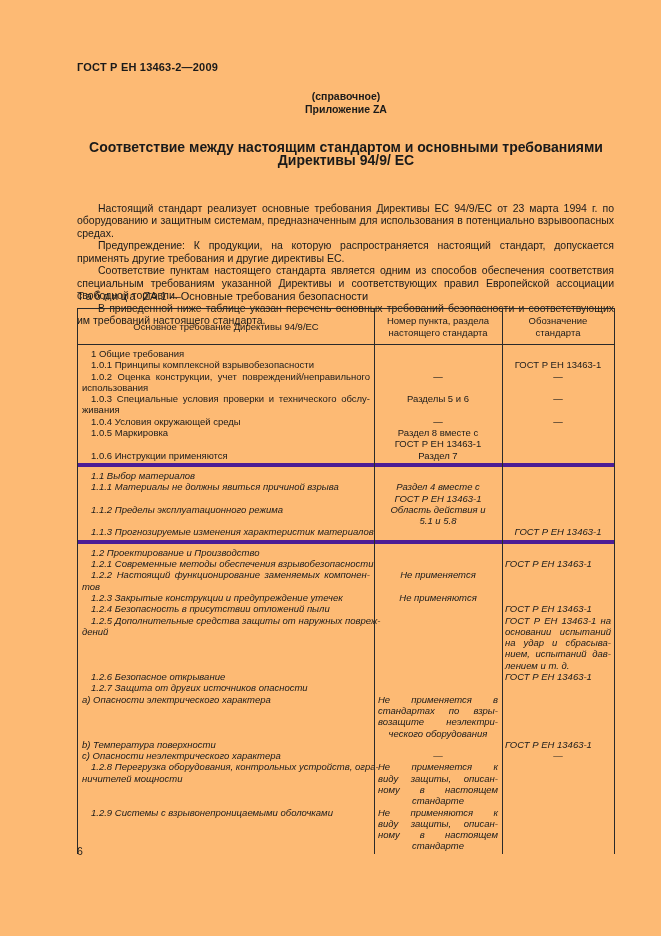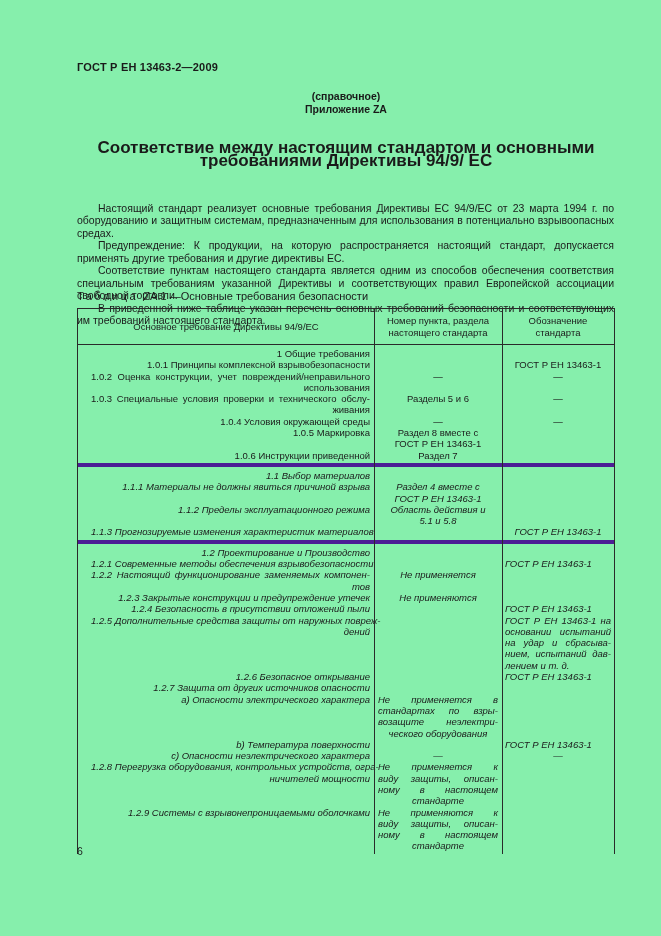--- a/index.html
+++ b/index.html
@@ -1,45 +1,45 @@
 <!DOCTYPE html>
 <html><head>
 <meta charset="utf-8">
 <style>
   html,body { margin:0; padding:0; background:#e8e8e8; }
   .page {
     position:relative; width:661px; height:936px; margin:0 auto;
-    background:#86efac; color:#1a1a1a;
+    background:#fdba74; color:#1a1a1a;
     font-family:"Liberation Sans","DejaVu Sans",sans-serif;
     overflow:hidden;
   }
   .doc-code { position:absolute; left:77px; top:61px; font-size:11px; font-weight:700; letter-spacing:.2px; }
   .annex { position:absolute; left:77px; top:90px; width:538px; text-align:center; font-weight:700; font-size:10.5px; line-height:13px; }
-  .doc-title { position:absolute; left:62px; top:141px; width:568px; text-align:center; font-weight:700; font-size:17px; line-height:13px; }
+  .doc-title { position:absolute; left:62px; top:141px; width:568px; text-align:center; font-weight:700; font-size:14px; line-height:13px; }
   .intro { position:absolute; left:77px; top:170px; width:537px; font-size:10.5px; line-height:12.45px; text-align:justify;margin-top:32px; }
   .intro p { margin:0; text-indent:21px; }
   .caption { position:absolute; left:77px; top:290px; font-size:11px; }
   .caption .spaced { letter-spacing:2.6px; margin-right:5px; }
 
   .ztable {
     position:absolute; left:77px; top:308px; width:538px;
     border:1px solid #2a2a2a; border-bottom:none;
     font-size:9.5px; box-sizing:border-box;
   }
   .vline { position:absolute; top:0; bottom:0; width:1px; background:#2a2a2a; }
   .vline.v1 { left:296px; }
   .vline.v2 { left:424px; }
 
   .thead { display:grid; grid-template-columns:296px 128px 1fr; border-bottom:1px solid #2a2a2a; min-height:35px; }
   .th { display:flex; align-items:center; justify-content:center; text-align:center; padding:3px 7px; line-height:11.5px; box-sizing:border-box; }
 
   .sec { display:grid; grid-template-columns:296px 128px 1fr; padding-top:3px; padding-bottom:2px; }
   .sec.sep { border-top:4px solid #4c1d95;font-style:italic; }
   .cell { line-height:11.3px; min-height:11.3px; box-sizing:border-box; }
-  .c1 { padding:0 4px; text-align:right; white-space:nowrap; }
+  .c1 { padding:0 4px; text-align:left; white-space:nowrap; }
   .c1.ind { padding-left:13px; }
   .c1.jst { text-align:justify; text-align-last:justify; }
   .c2 { padding:0 4px; text-align:center; }
   .c2.jst { text-align:justify; text-align-last:justify; }
   .c2.lft { text-align:center; }
   .c3 { padding:0 3px; text-align:center; }
   .c3.jst { text-align:justify; text-align-last:justify; }
   .c3.lft { text-align:left; }
 
   .pagenum { position:absolute; left:77px; top:845px; font-size:10.5px; }
@@ -94,21 +94,21 @@
           <div class="cell c3">&nbsp;</div>
           <div class="cell c1 ind">1.0.4 Условия окружающей среды</div>
           <div class="cell c2">—</div>
           <div class="cell c3">—</div>
           <div class="cell c1 ind">1.0.5 Маркировка</div>
           <div class="cell c2">Раздел 8 вместе с</div>
           <div class="cell c3">&nbsp;</div>
           <div class="cell c1">&nbsp;</div>
           <div class="cell c2">ГОСТ Р ЕН 13463-1</div>
           <div class="cell c3">&nbsp;</div>
-          <div class="cell c1 ind">1.0.6 Инструкции приведенной</div>
+          <div class="cell c1 ind">1.0.6 Инструкции применяются</div>
           <div class="cell c2">Раздел 7</div>
           <div class="cell c3">&nbsp;</div>
         </div>
         <div class="sec sep">
           <div class="cell c1 ind">1.1 Выбор материалов</div>
           <div class="cell c2">&nbsp;</div>
           <div class="cell c3">&nbsp;</div>
           <div class="cell c1 ind">1.1.1 Материалы не должны явиться причиной взрыва</div>
           <div class="cell c2">Раздел 4 вместе с</div>
           <div class="cell c3">&nbsp;</div>

